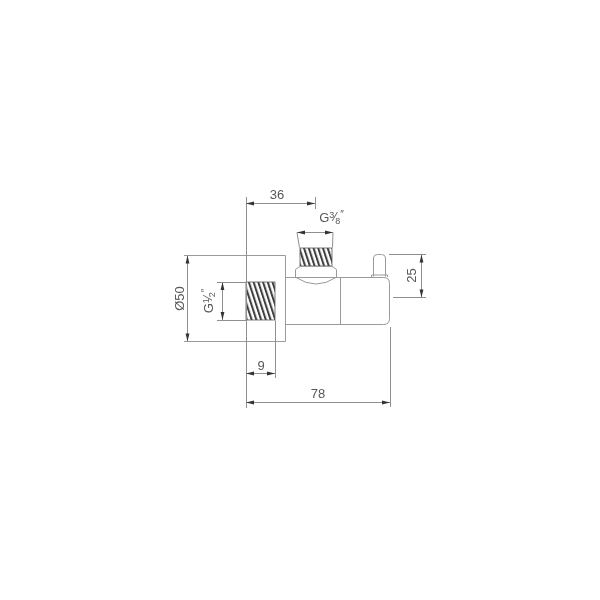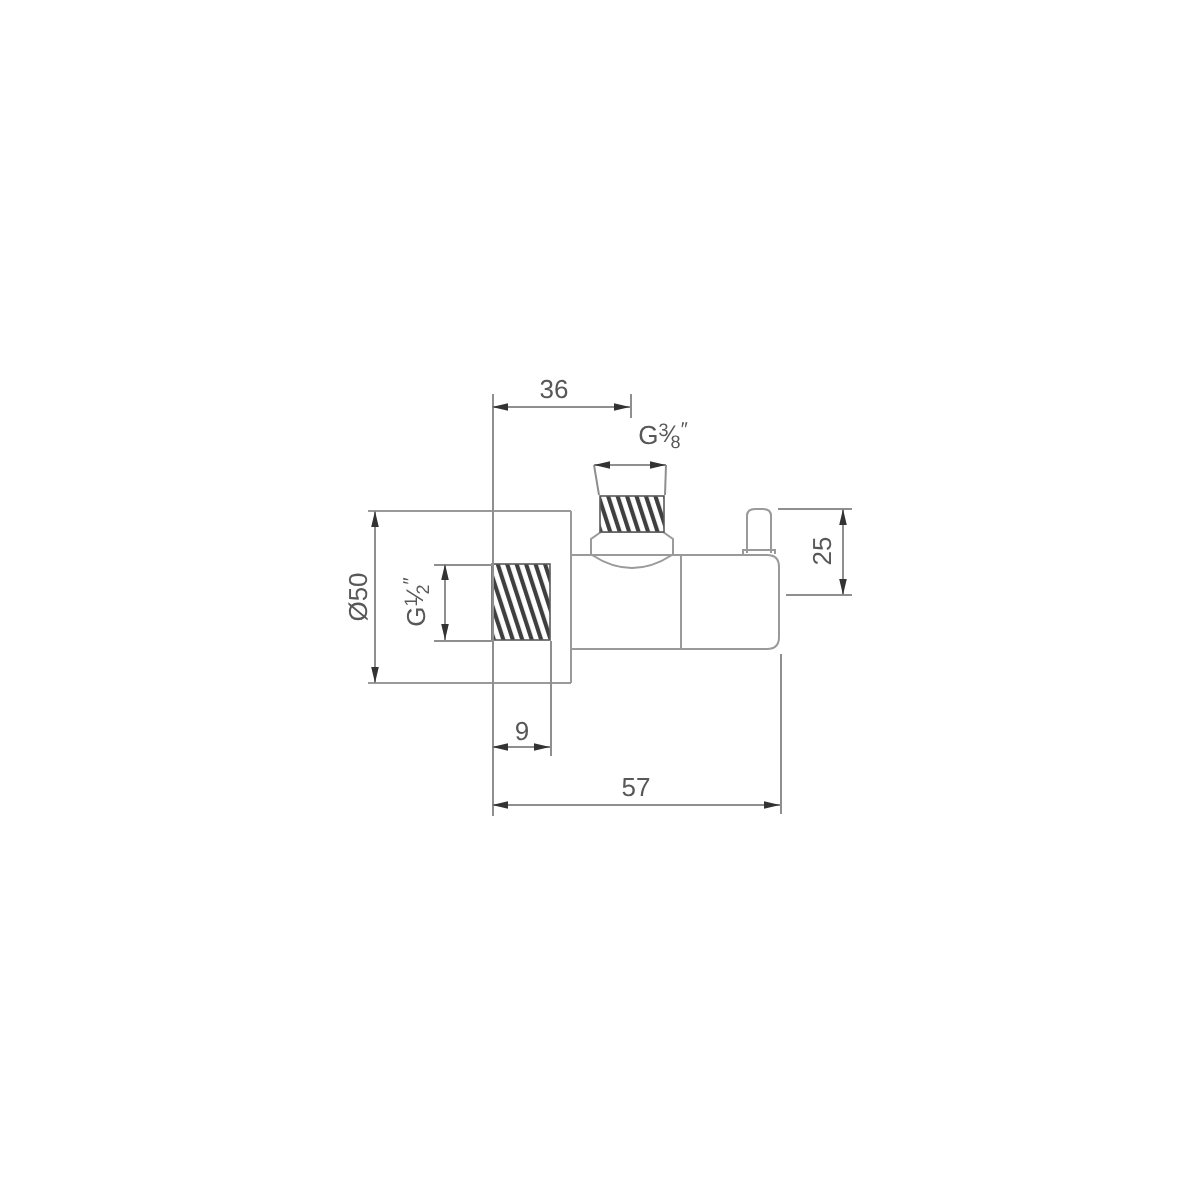--- a/index.html
+++ b/index.html
@@ -97,17 +97,17 @@
   </div>
 
   <div class="lbl rot" style="left:156px;top:291px;width:46px;">Ø50</div>
 
   <div class="lbl rot" style="left:186px;top:293px;width:46px;">
     <span>G</span><span class="nu">1</span><span class="sl">⁄</span><span class="de">2</span><span class="inch">″</span>
   </div>
 
   <div class="lbl" style="left:241px;top:358px;width:40px;">9</div>
 
-  <div class="lbl" style="left:298px;top:386px;width:40px;">57</div>
+  <div class="lbl" style="left:298px;top:386px;width:40px;">78</div>
 
   <div class="lbl rot" style="left:391px;top:268px;width:40px;">25</div>
 
 </div>
 
 </body></html>

